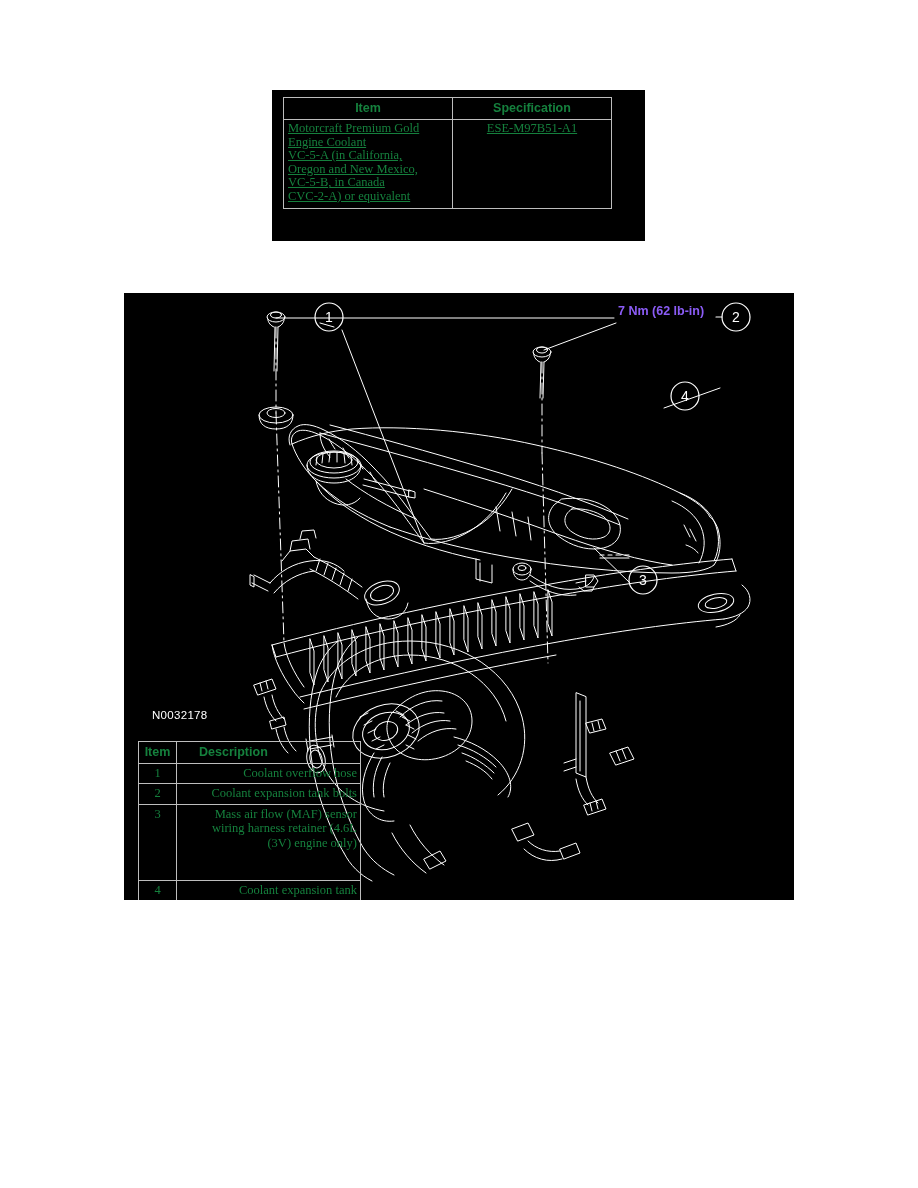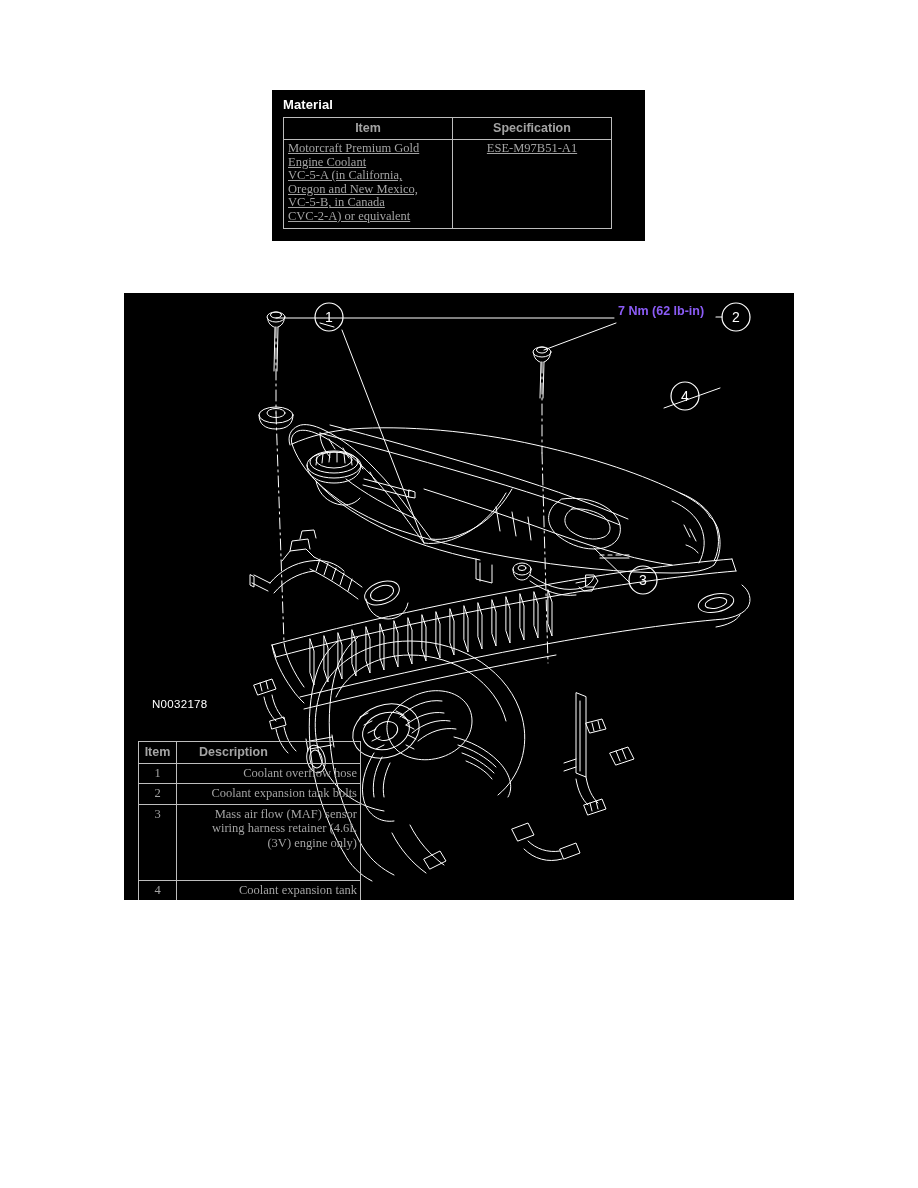--- a/index.html
+++ b/index.html
@@ -35,21 +35,21 @@
     letter-spacing: 0.1px;
     margin-bottom: 5px;
   }
   table.spec-table {
     border-collapse: collapse;
     table-layout: fixed;
   }
   table.spec-table td,
   table.spec-table th {
     border: 1px solid #bdbdbd;
-    color: #a3a3a3;
+    color: #15803d;
     vertical-align: top;
     padding: 0;
   }
   #material-table { width: 328px; }
   #material-table col.c-item { width: 169px; }
   #material-table col.c-spec { width: 159px; }
   #material-table th {
     font-family: "Liberation Sans", sans-serif;
     font-weight: bold;
     font-size: 12.5px;
@@ -86,21 +86,21 @@
     position: absolute;
     left: 0;
     top: 0;
     width: 670px;
     height: 607px;
     display: block;
   }
   #drawing-ref {
     position: absolute;
     left: 28px;
-    top: 405px;
+    top: 416px;
     color: #ffffff;
     font-family: "Liberation Sans", sans-serif;
     font-size: 11.5px;
     letter-spacing: 0.3px;
   }
   #torque-label {
     position: absolute;
     left: 494px;
     top: 11px;
     color: #8b5cf6;
@@ -146,21 +146,20 @@
     padding-left: 6px;
     padding-right: 3px;
   }
   #parts-table tr.tall-row td { padding-bottom: 30px; }
   .desc-line { display: block; white-space: nowrap; }
 </style>
 </head>
 <body>
 
 <div id="material-panel">
-  <div id="material-heading">Material</div>
 
   <table class="spec-table" id="material-table">
     <colgroup>
         <col class="c-item">
         <col class="c-spec">
       </colgroup>
     <thead>
       <tr>
         <th>Item</th>
         <th>Specification</th>

